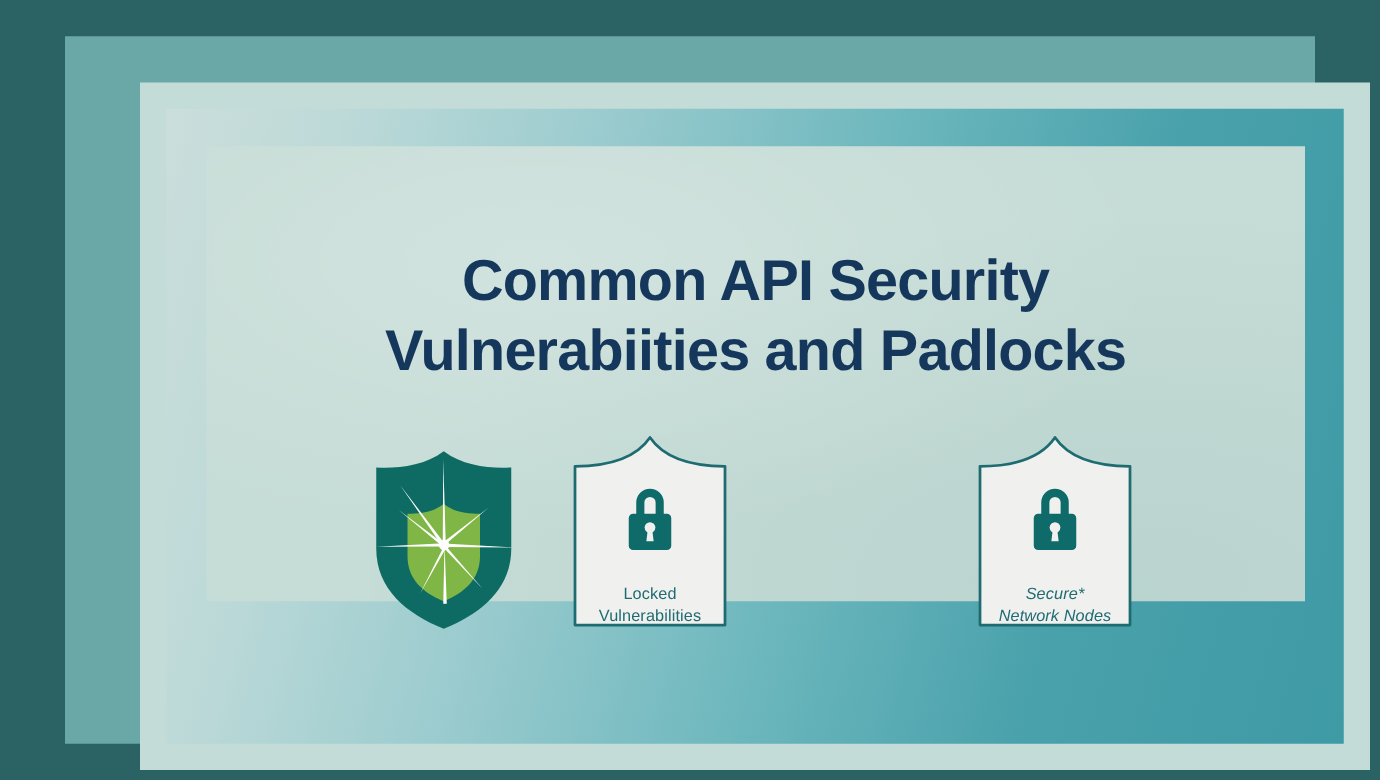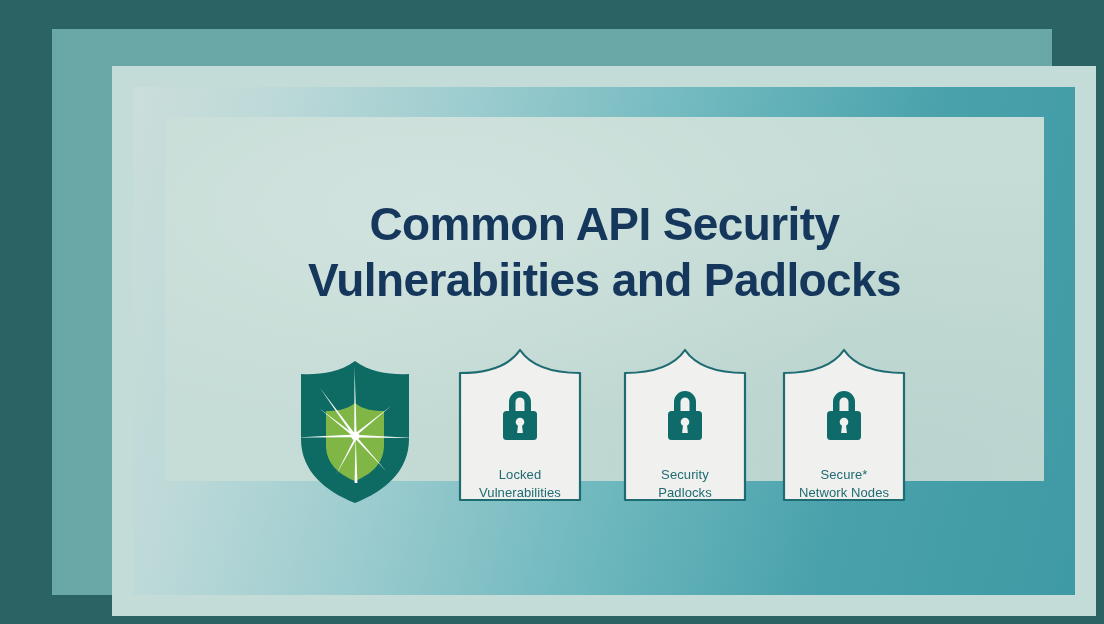--- a/index.html
+++ b/index.html
@@ -98,21 +98,21 @@
   #hero-shield svg { display:block; width:120px; height:146px; }
 
   
   .badge-card {
     position:absolute;
     top:0;
     width:130px; height:155px;
   }
   #badge-card-1 { left:290px; }
   #badge-card-2 { left:455px; }
-  #badge-card-3 { left:614px; }
+  #badge-card-3 { left:614px;font-style:italic; }
 
   .badge-shape {
     position:absolute;
     inset:0;
     width:130px; height:155px;
   }
 
   .badge-inner {
     position:absolute;
     left:0; top:18px;
@@ -194,37 +194,20 @@
                 <rect x="6" y="23" width="34" height="29" rx="3.5" fill="#0e6b6a"></rect>
                 <circle cx="23" cy="34" r="4.3" fill="#f0f0ee"></circle>
                 <path d="M21.2 35.6 L24.8 35.6 L25.9 45 L20.1 45 Z" fill="#f0f0ee"></path>
               </svg>
             </div>
             <div class="badge-caption">Locked
 Vulnerabilities</div>
           </div>
         </div>
 
-        <div class="badge-card" id="badge-card-2">
-          <svg class="badge-shape" viewBox="0 0 130 155" xmlns="http://www.w3.org/2000/svg">
-            <path d="M5 153 L5 26 C28 26, 52 22, 65 3 C78 22, 102 26, 125 26 L125 153 Z" fill="#f0f0ee" stroke="#1f6b72" stroke-width="2.2" stroke-linejoin="round"></path>
-          </svg>
-          <div class="badge-inner">
-            <div class="badge-lock">
-              <svg viewBox="0 0 46 54" xmlns="http://www.w3.org/2000/svg">
-                <path d="M12 24 L12 14 a11 11 0 0 1 22 0 L34 24 L27.5 24 L27.5 14 a4.5 4.5 0 0 0 -9 0 L18.5 24 Z" fill="#0e6b6a"></path>
-                <rect x="6" y="23" width="34" height="29" rx="3.5" fill="#0e6b6a"></rect>
-                <circle cx="23" cy="34" r="4.3" fill="#f0f0ee"></circle>
-                <path d="M21.2 35.6 L24.8 35.6 L25.9 45 L20.1 45 Z" fill="#f0f0ee"></path>
-              </svg>
-            </div>
-            <div class="badge-caption">Security
-Padlocks</div>
-          </div>
-        </div>
 
         <div class="badge-card" id="badge-card-3">
           <svg class="badge-shape" viewBox="0 0 130 155" xmlns="http://www.w3.org/2000/svg">
             <path d="M5 153 L5 26 C28 26, 52 22, 65 3 C78 22, 102 26, 125 26 L125 153 Z" fill="#f0f0ee" stroke="#1f6b72" stroke-width="2.2" stroke-linejoin="round"></path>
           </svg>
           <div class="badge-inner">
             <div class="badge-lock">
               <svg viewBox="0 0 46 54" xmlns="http://www.w3.org/2000/svg">
                 <path d="M12 24 L12 14 a11 11 0 0 1 22 0 L34 24 L27.5 24 L27.5 14 a4.5 4.5 0 0 0 -9 0 L18.5 24 Z" fill="#0e6b6a"></path>
                 <rect x="6" y="23" width="34" height="29" rx="3.5" fill="#0e6b6a"></rect>

